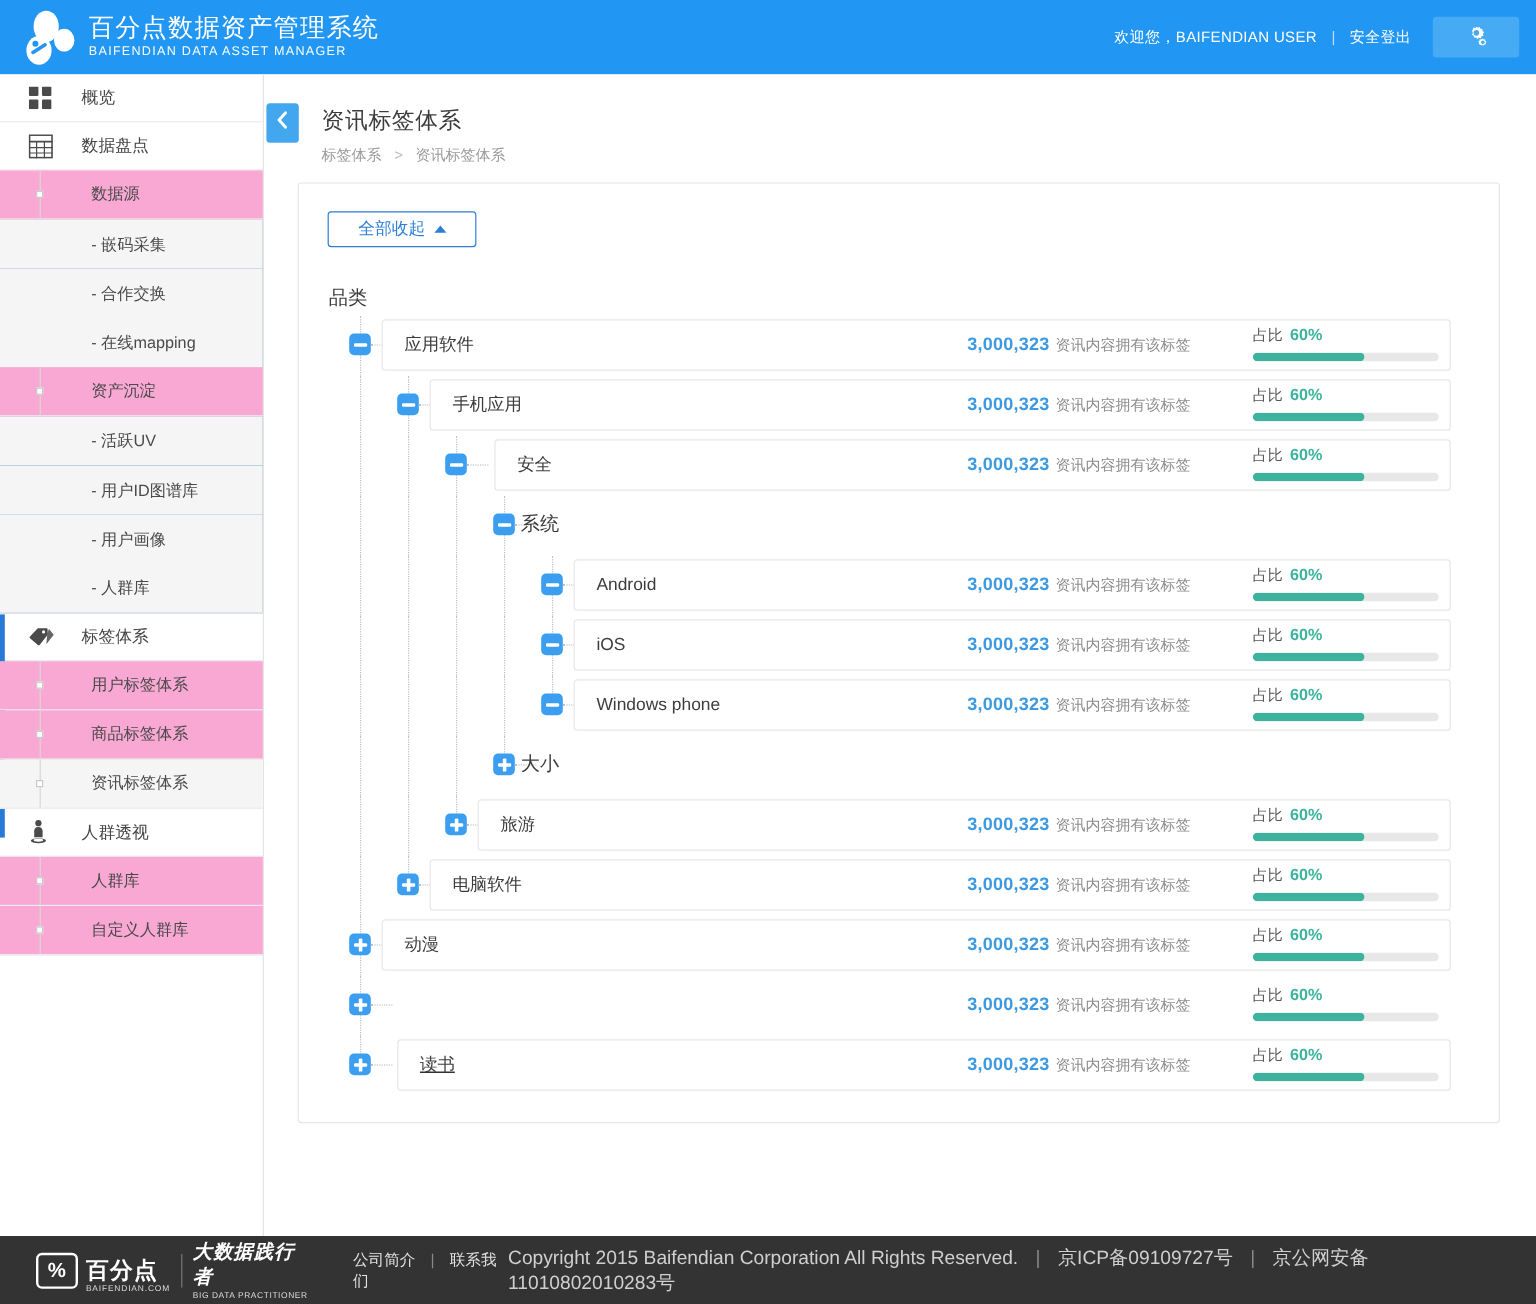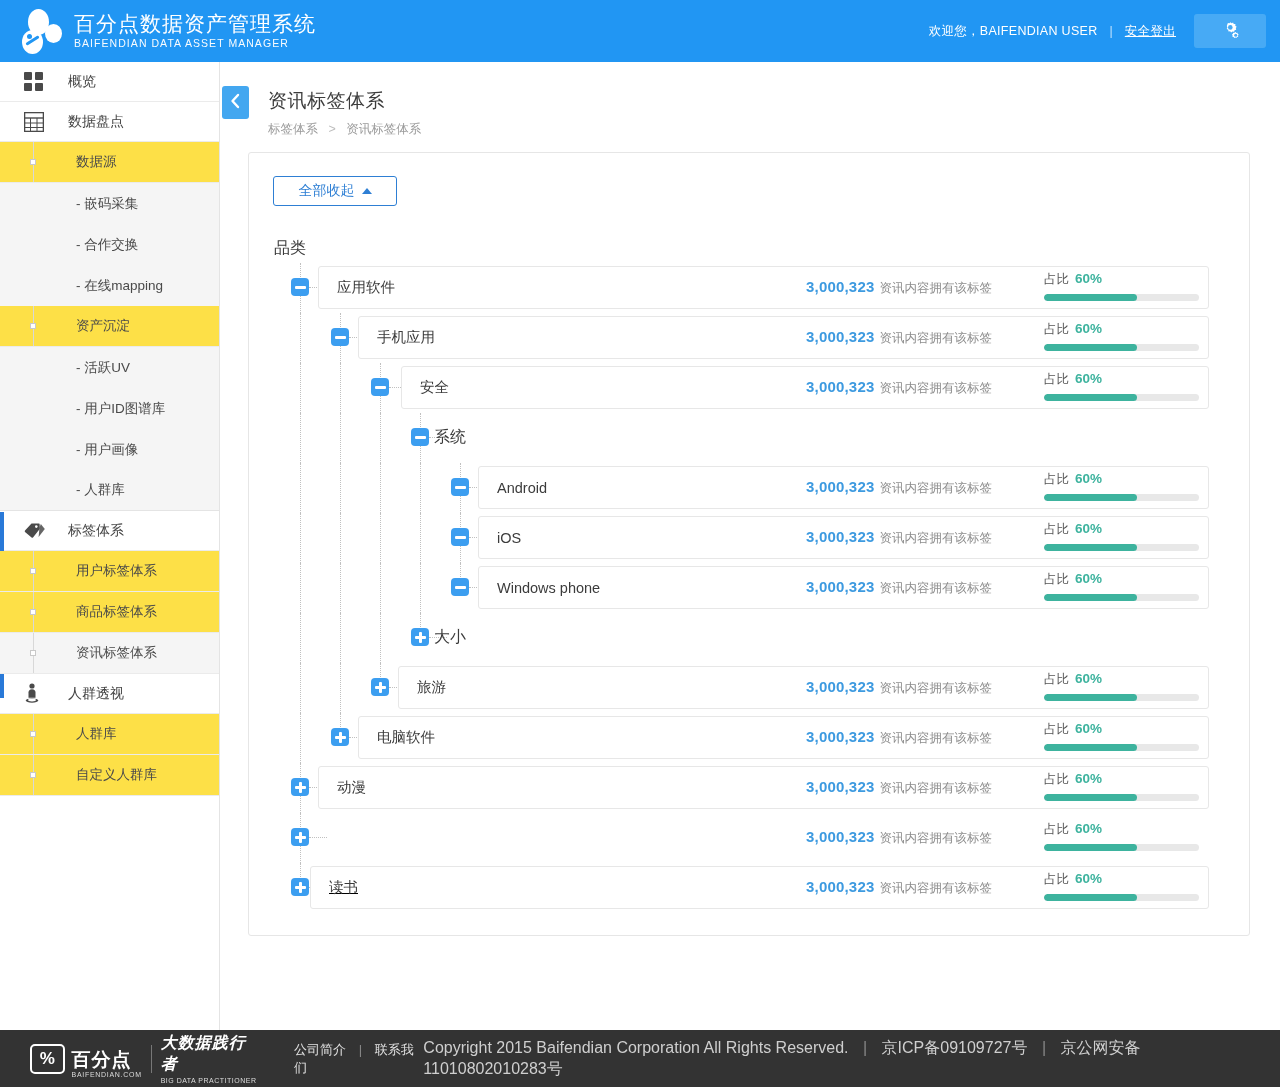--- a/index.html
+++ b/index.html
@@ -30,37 +30,37 @@
       width:5px; height:5px; background:#2196f3; border-radius:50%; }
   .brand-text { color:#fff; line-height:1.05; }
   .brand-cn { font-size:21px; letter-spacing:1px; font-weight:400; }
   .brand-en { font-size:10.5px; letter-spacing:1.05px; margin-top:3px; opacity:.97; }
   .header-right {
     margin-left:auto; display:flex; align-items:center; padding-right:14px;
     color:#fff; font-size:12.5px;
   }
   .welcome { letter-spacing:.3px; }
   .sep { margin:0 12px; opacity:.7; }
-  .logout { letter-spacing:.3px;text-decoration:underline; }
+  .logout { letter-spacing:.3px; }
   .gear-btn {
     margin-left:18px; width:72px; height:34px; background:#47aaf5;
     border-radius:3px; display:flex; align-items:center; justify-content:center;
     cursor:pointer;
   }
   
   .sidebar {
     position:absolute; top:62px; left:0; width:220px; height:968px;
     background:#fff; border-right:1px solid #e4e4e4;
   }
   .nav-top { display:flex; align-items:center; height:40px; padding-left:24px;
       font-size:14px; color:#444; border-bottom:1px solid #ebebeb; cursor:pointer; }
   .nav-top .ico { width:24px; margin-right:20px; display:flex; align-items:center; }
   .nav-sub { position:relative; display:flex; align-items:center; height:41px;
       padding-left:76px; font-size:13.5px; color:#4a4a4a; cursor:pointer;
-      border-bottom:1px solid #ebebeb; background:#fde047; }
+      border-bottom:1px solid #ebebeb; background:#f9a8d4; }
   .nav-sub .treemark { position:absolute; left:33px; top:0; bottom:0; width:1px;
       background:#d8d8d8; }
   .nav-sub .treedot { position:absolute; left:30px; top:50%; margin-top:-3px;
       width:6px; height:6px; border:1px solid #c9c9c9; background:#fff; }
   .nav-leaf { display:flex; align-items:center; height:41px; padding-left:76px;
       font-size:13.5px; color:#4a4a4a; background:#f5f5f5; cursor:pointer; }
   .nav-group-shade { background:#0369a1; }
   .nav-active-bar { position:absolute; left:0; width:4px; background:#2979d8; }
   .nav-sub.selected { background:#f5f5f5; }
   
@@ -361,21 +361,21 @@
           </div>
         </div>
         <div class="trow">
           <div class="vline" style="left: 51px; top: 0px; height: 50px;"></div>
           <div class="vline" style="left: 91px; top: 0px; height: 50px;"></div>
           <div class="vline" style="left: 131px; top: 0px; height: 50px;"></div>
           <div class="hline" style="left: 140px; width: 18px; top: 24px;"></div>
           <div class="toggle" style="left: 122px;">
             <span class="hbar"></span>
           </div>
-          <div class="tcard" style="left: 152px; right: 40px;">
+          <div class="tcard" style="left: 163px; right: 40px;">
             <span class="tname">安全</span>
           </div>
           <div class="tstats" style="right: 40px;">
             <div><span class="count">3,000,323</span><span class="count-label">资讯内容拥有该标签</span></div>
             <div class="ratio-wrap">
               <div class="ratio-top">
                 <span>占比</span>
                 <span class="ratio-pct">60%</span>
               </div>
               <div class="bar-bg">
@@ -581,21 +581,21 @@
             </div>
           </div>
         </div>
         <div class="trow">
           <div class="vline" style="left: 51px; top: 0px; height: 24px;"></div>
           <div class="hline" style="left: 60px; width: 18px; top: 24px;"></div>
           <div class="toggle" style="left: 42px;">
             <span class="hbar"></span>
             <span class="vbar"></span>
           </div>
-          <div class="tcard" style="left: 61px; right: 40px; text-decoration: underline;">
+          <div class="tcard" style="left: 82px; right: 40px; text-decoration: underline;">
             <span class="tname">读书</span>
           </div>
           <div class="tstats" style="right: 40px;">
             <div><span class="count">3,000,323</span><span class="count-label">资讯内容拥有该标签</span></div>
             <div class="ratio-wrap">
               <div class="ratio-top">
                 <span>占比</span>
                 <span class="ratio-pct">60%</span>
               </div>
               <div class="bar-bg">

